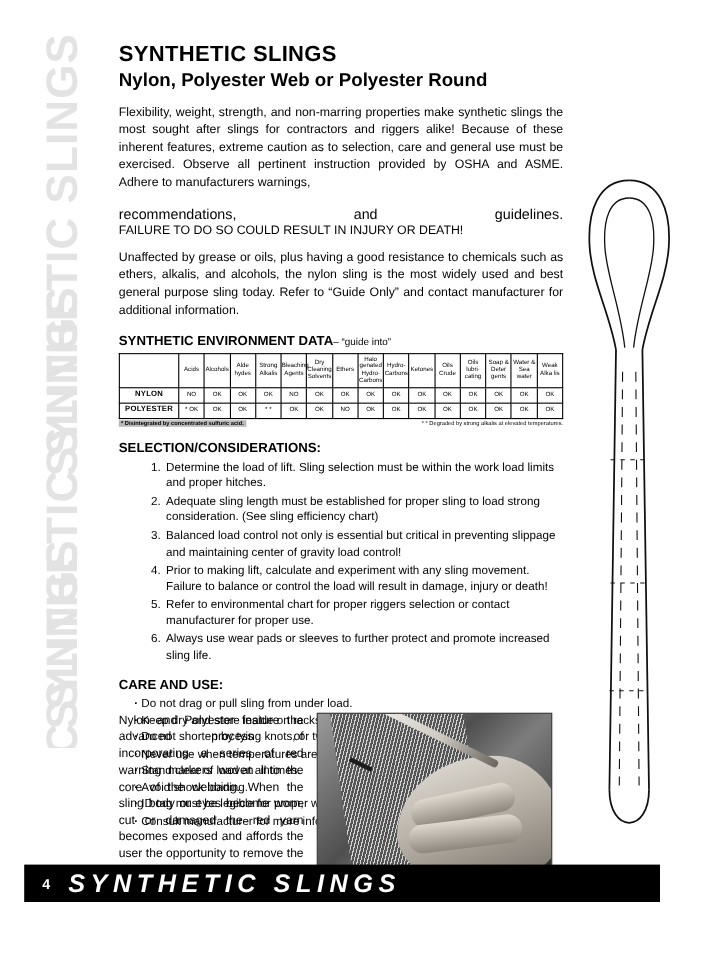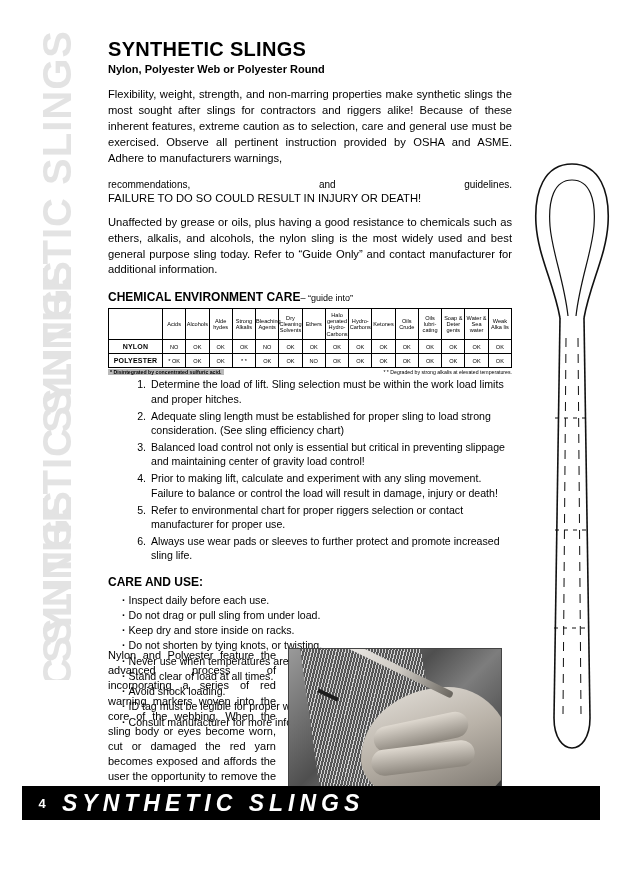--- a/index.html
+++ b/index.html
@@ -53,37 +53,37 @@
     top: 38px;
     width: 404px;
   }
   h1.title {
     font-size: 20px;
     font-weight: bold;
     margin: 0 0 2px 0;
     letter-spacing: 0.3px;
   }
   h2.subtitle {
-    font-size: 11px;
+    font-size: 17px;
     font-weight: bold;
     margin: 0 0 12px 0;
   }
   p.body {
     font-size: 11.2px;
     line-height: 1.42;
     margin: 0 0 11px 0;
     text-align: justify;
   }
   .warn {
     font-size: 11.2px;
   }
   .just-spread {
     display: flex;
     justify-content: space-between;
-    font-size: 10px;
+    font-size: 13px;
     line-height: 1.42;
   }
   h3.section {
     font-size: 12px;
     font-weight: bold;
     margin: 12px 0 4px 0;
   }
   .guide-note {
     font-weight: normal;
     font-size: 9px;
@@ -279,21 +279,21 @@
     <div class="just-spread">
       <span>recommendations,</span>
       <span>and</span>
       <span>guidelines.</span>
     </div>
     <div class="warn">FAILURE TO DO SO COULD RESULT IN INJURY OR DEATH!</div>
 
     <p class="body" style="margin-top:11px">Unaffected by grease or oils, plus having a good resistance to chemicals such as ethers, alkalis, and alcohols, the nylon sling is the most widely used and best general purpose sling today.  Refer to “Guide Only” and contact manufacturer for additional information.</p>
 
     <h3 class="section">
-      <span>CHEMICAL ENVIRONMENT CARE</span><span class="guide-note">– “guide into”</span>
+      <span>SYNTHETIC ENVIRONMENT DATA</span><span class="guide-note">– “guide into”</span>
     </h3>
 
     <table class="chem">
       <colgroup>
           <col class="first">
         </colgroup>
       <thead>
         <tr>
           <th></th>
           <th>Acids</th>
@@ -351,32 +351,32 @@
           <td>OK</td>
         </tr>
       </tbody>
     </table>
 
     <div class="tbl-foot">
       <span class="fl">* Disintegrated by concentrated sulfuric acid.</span>
       <span class="fr">* * Degraded by strong alkalis at elevated temperatures.</span>
     </div>
 
+    <h3 class="section">SELECTION/CONSIDERATIONS:</h3>
     <ol class="numbered">
       <li>Determine the load of lift.  Sling selection must be within the work load limits and proper hitches.</li>
       <li>Adequate sling length must be established for proper sling to load strong consideration.  (See sling efficiency chart)</li>
       <li>Balanced load control not only is essential but critical in preventing slippage and maintaining center of gravity load control!</li>
       <li>Prior to making lift, calculate and experiment with any sling movement. Failure to balance or control the load will result in damage, injury or death!</li>
       <li>Refer to environmental chart for proper riggers selection or contact manufacturer for proper use.</li>
       <li>Always use wear pads or sleeves to further protect and promote increased sling life.</li>
     </ol>
 
     <h3 class="section">CARE AND USE:</h3>
     <ul class="dotted">
-      <li>Inspect daily before each use.</li>
       <li>Do not drag or pull sling from under load.</li>
       <li>Keep dry and store inside on racks.</li>
       <li>Do not shorten by tying knots, or twisting.</li>
       <li>Never use when temperatures are −40° F or exceed 194° F.</li>
       <li>Stand clear of load at all times.</li>
       <li>Avoid shock loading.</li>
       <li>ID tag must be legible for proper work load limits.</li>
       <li>Consult manufacturer for more information.</li>
     </ul>
   </div>

